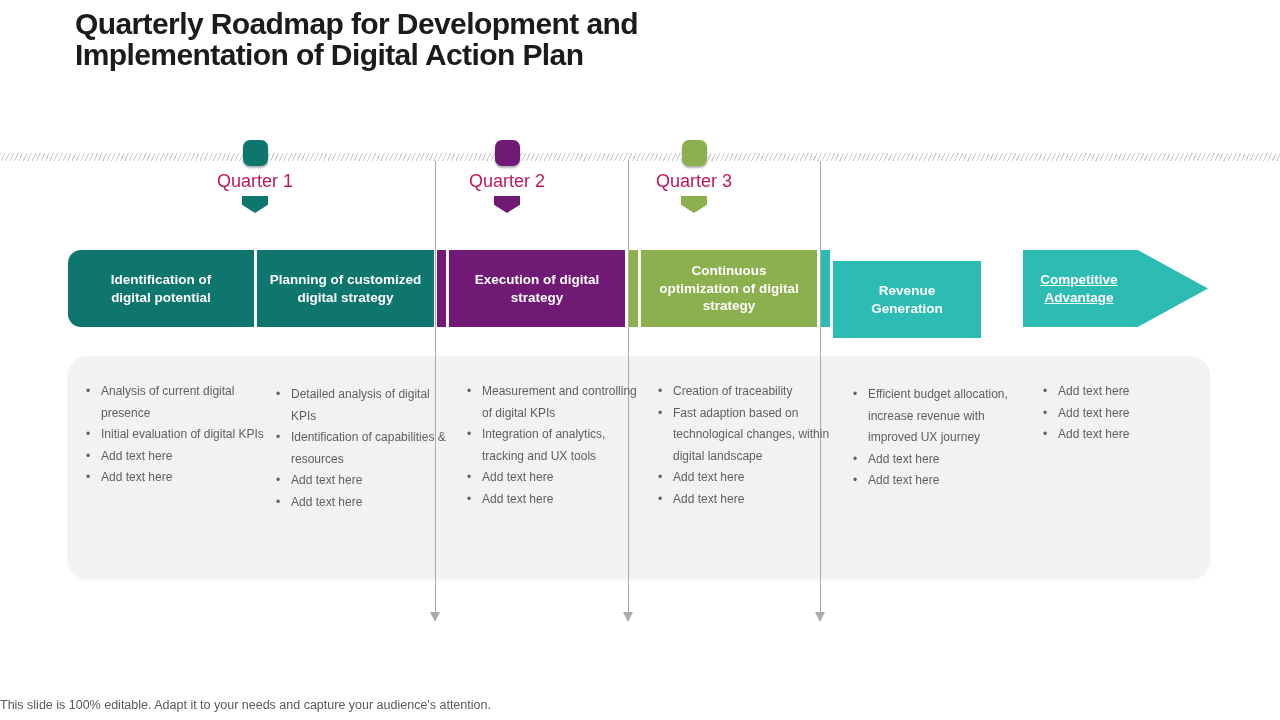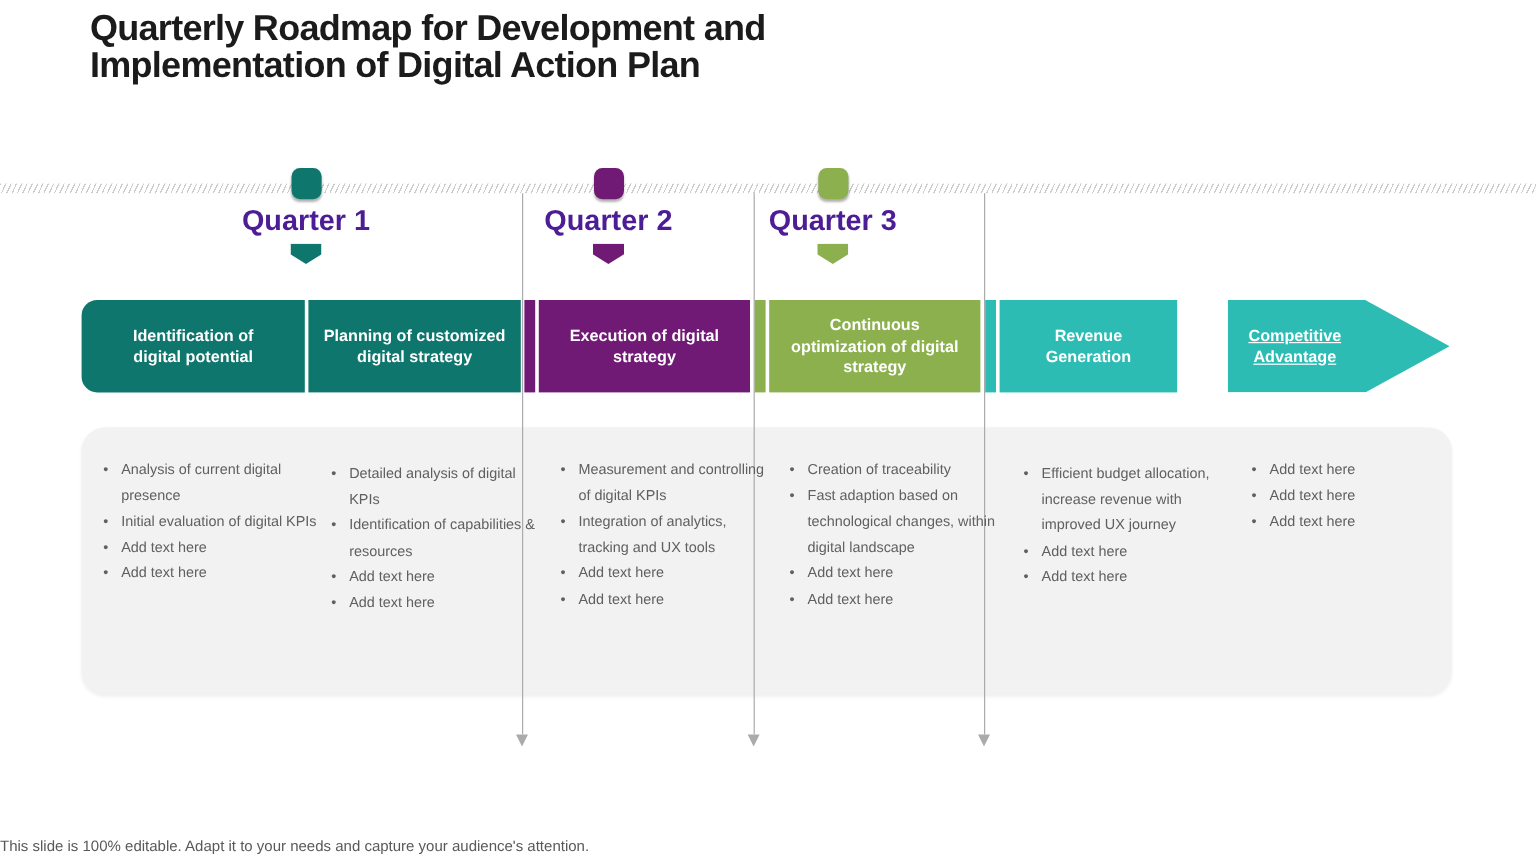--- a/index.html
+++ b/index.html
@@ -60,23 +60,23 @@
     z-index: 3;
   }
   .q-square {
     width: 25px; height: 26px;
     margin: 0 auto;
     border-radius: 7px;
     box-shadow: 0 2px 2px rgba(0,0,0,0.3);
   }
   .q-label {
     margin-top: 5px;
-    font-size: 24px;
-    font-weight: 700;
-    color: #4c1d95;
+    font-size: 18px;
+    font-weight: 400;
+    color: #be185d;
   }
   .q-pentagon {
     width: 26px; height: 17px;
     margin: 4px auto 0 auto;
     clip-path: polygon(0 0, 100% 0, 100% 52%, 50% 100%, 0 52%);
   }
   .c-lblue  { background: #0f766e; }
   .c-dblue  { background: #701a75; }
   .c-green  { background: #8cb04e; }
   .c-teal   { background: #2cbcb4; }
@@ -100,21 +100,21 @@
   .strip {
     position: absolute;
     top: 250px;
     height: 77px;
     z-index: 2;
   }
   .seg1 { left: 68px;  width: 186px; border-radius: 13px 0 0 13px; }
   .seg2 { left: 257px; width: 177px; }
   .seg3 { left: 449px; width: 176px; }
   .seg4 { left: 641px; width: 176px; }
-  .seg5 { left: 833px; width: 148px; }
+  .seg5 { left: 833px; width: 148px; margin-top: 11px; }
   .seg6 {
     left: 1023px; width: 185px;
     clip-path: polygon(0 0, 62% 0, 100% 50%, 62% 100%, 0 100%);
     justify-content: flex-start;
     padding-left: 0;
     text-decoration: underline;
   }
   .seg6 .ptext { width: 114px; }
   .w130 { max-width: 140px; }
   .w150 { max-width: 152px; }

